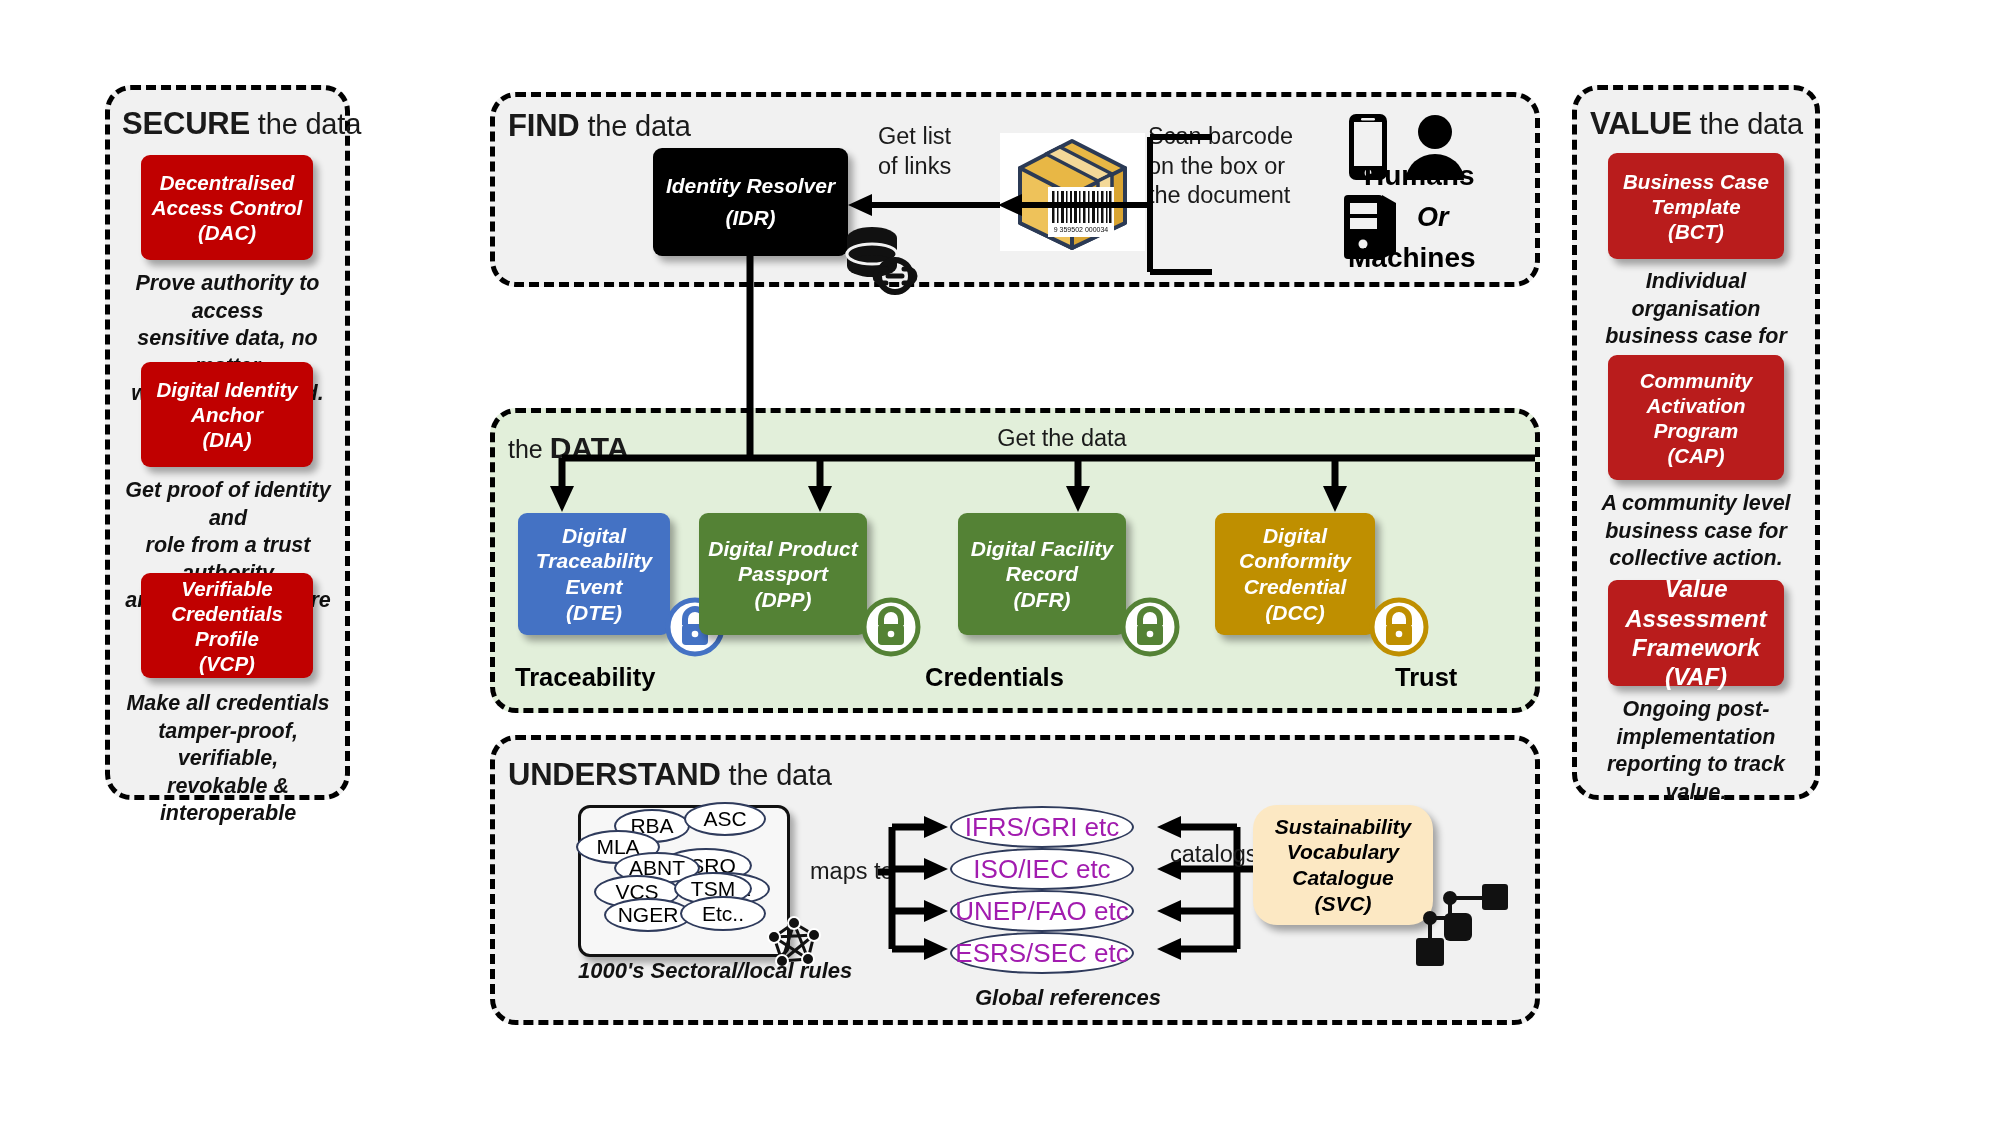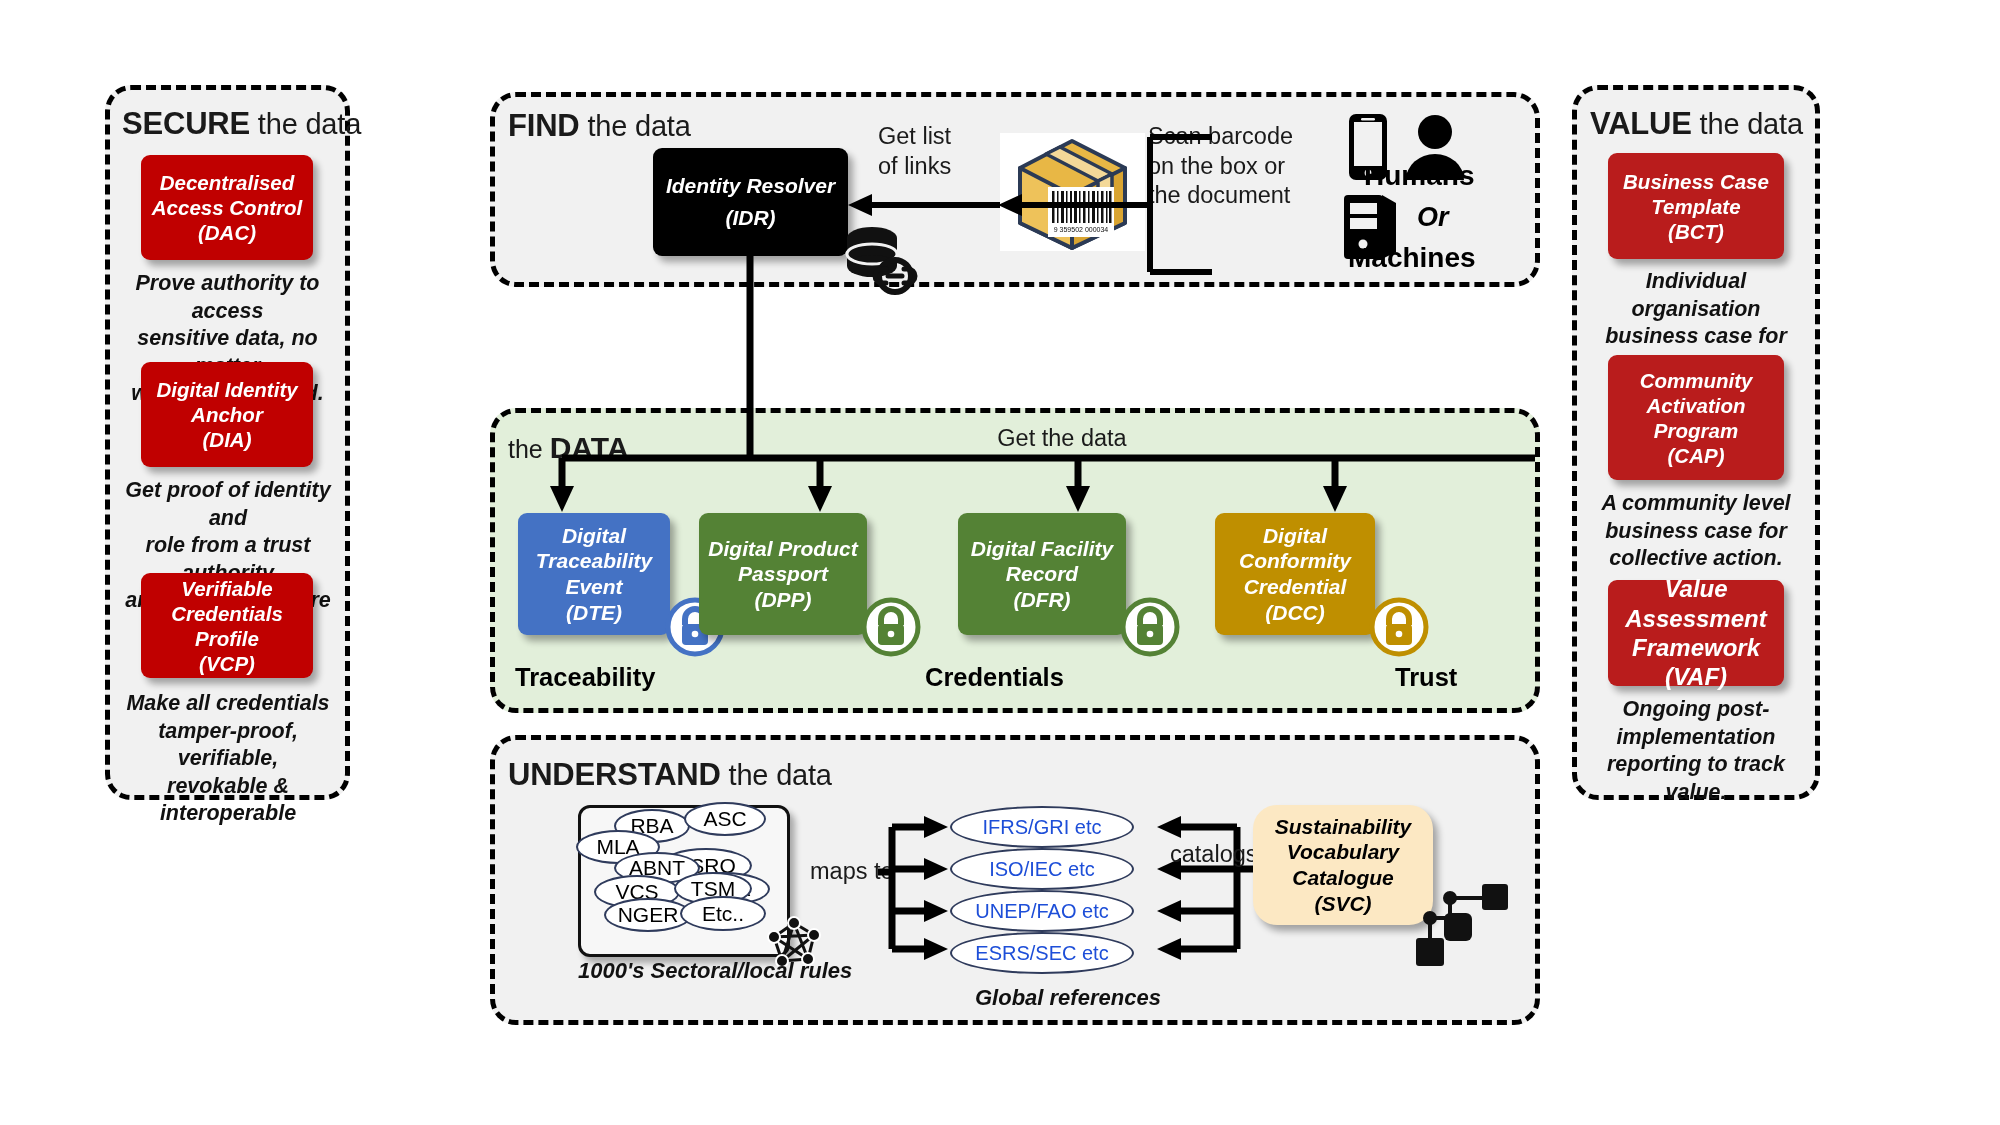--- a/index.html
+++ b/index.html
@@ -131,22 +131,22 @@
     display: flex; align-items: center; justify-content: center;
     font-size: 21px;
     color: #000;
   }
   .gell {
     position: absolute;
     background: #ffffff;
     border: 2.5px solid #2f3b5c;
     border-radius: 50%;
     display: flex; align-items: center; justify-content: center;
-    font-size: 20px;
-    color: #1d4ed8;
+    font-size: 26px;
+    color: #a21caf;
     white-space: nowrap;
   }
 </style>
 </head>
 <body>
 
 <div id="root">
 
   <div class="panel" id="p-secure" style="left:105px; top:85px; width:245px; height:715px;"></div>
   <div class="panel-title" style="left:122px; top:106px;">

